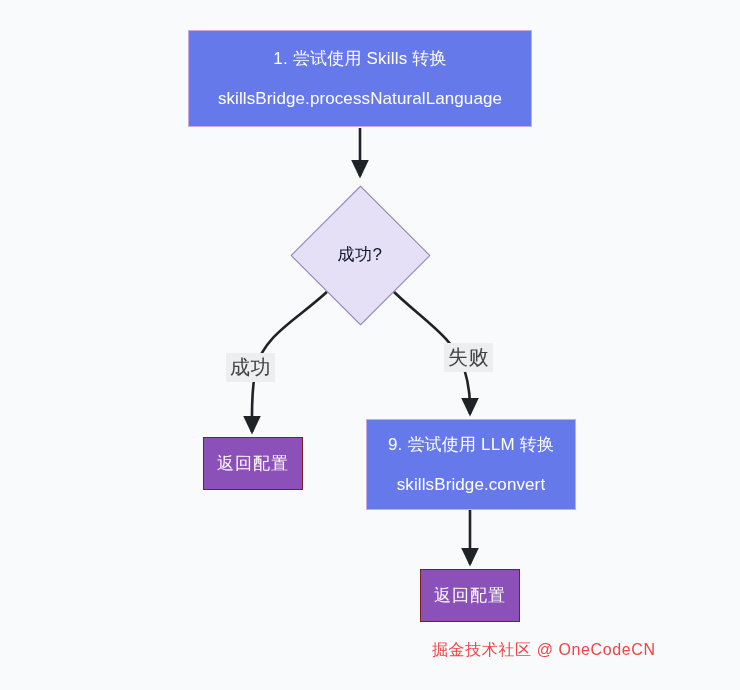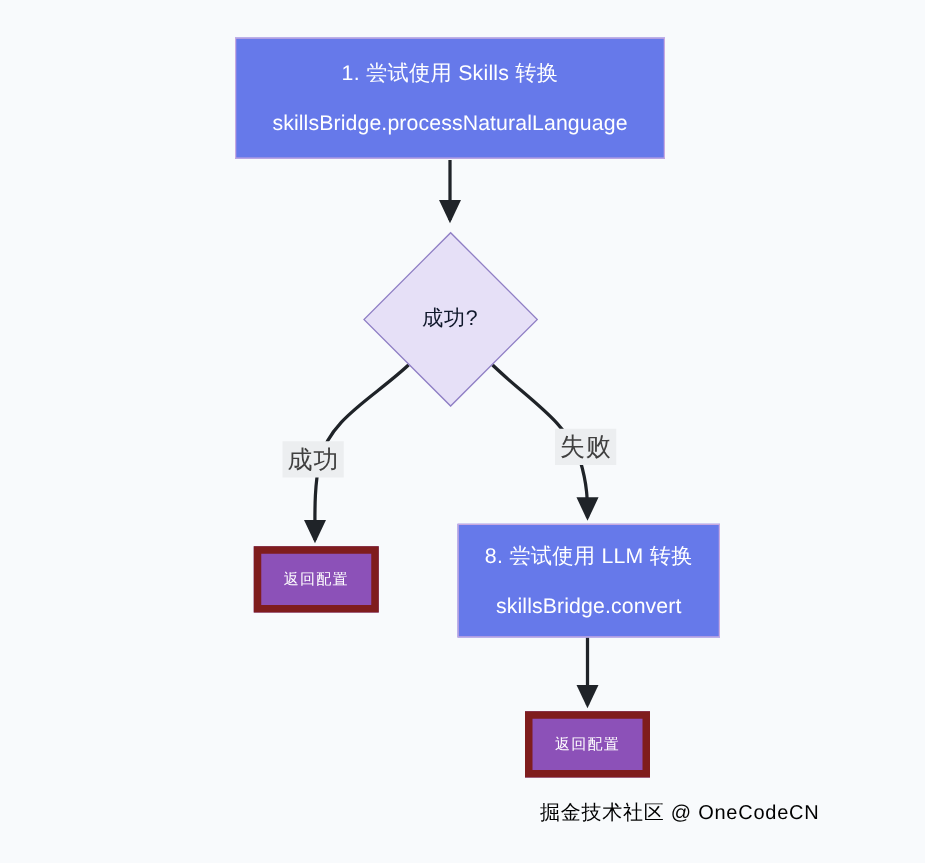--- a/index.html
+++ b/index.html
@@ -59,23 +59,23 @@
     font-size: 17px;
     line-height: 22px;
     margin-top: 18px;
     letter-spacing: 0.1px;
     white-space: nowrap;
   }
 
   
   .node-terminal {
     background: #8c51b8;
-    border: 6px solid #7f1d1d;
+    border: 1px solid #7f1d1d;
     color: #ffffff;
-    font-size: 12px;
+    font-size: 17px;
     letter-spacing: 1px;
   }
 
   
   .node-decision {
     position: absolute;
     width: 97px;
     height: 97px;
     background: #e6e0f7;
     border: 1px solid #8f7fc4;
@@ -99,21 +99,21 @@
     color: #404040;
     font-size: 20px;
     padding: 1px 4px;
     white-space: nowrap;
     letter-spacing: 0.5px;
   }
 
   
   .watermark {
     position: absolute;
-    color: #000000;
+    color: #ef4444;
     font-size: 16px;
     letter-spacing: 0.6px;
     white-space: nowrap;
   }
 </style>
 </head>
 <body>
 
 <div id="diagram-root">
 
@@ -151,21 +151,21 @@
 
   <div class="edge-label" style="left:226px; top:353px;">成功</div>
 
   <div class="edge-label" style="left:444px; top:343px;">失败</div>
 
   <div class="node node-terminal" style="left:203px; top:437px; width:100px; height:53px;">
     <span>返回配置</span>
   </div>
 
   <div class="node node-process" style="left:366px; top:419px; width:210px; height:91px;">
-    <div class="line-main">8. 尝试使用 LLM 转换</div>
+    <div class="line-main">9. 尝试使用 LLM 转换</div>
     <div class="line-sub">skillsBridge.convert</div>
   </div>
 
   <div class="node node-terminal" style="left:420px; top:569px; width:100px; height:53px;">
     <span>返回配置</span>
   </div>
 
   <div class="watermark" style="left:432px; top:640px;">掘金技术社区 @ OneCodeCN</div>
 
 </div>

